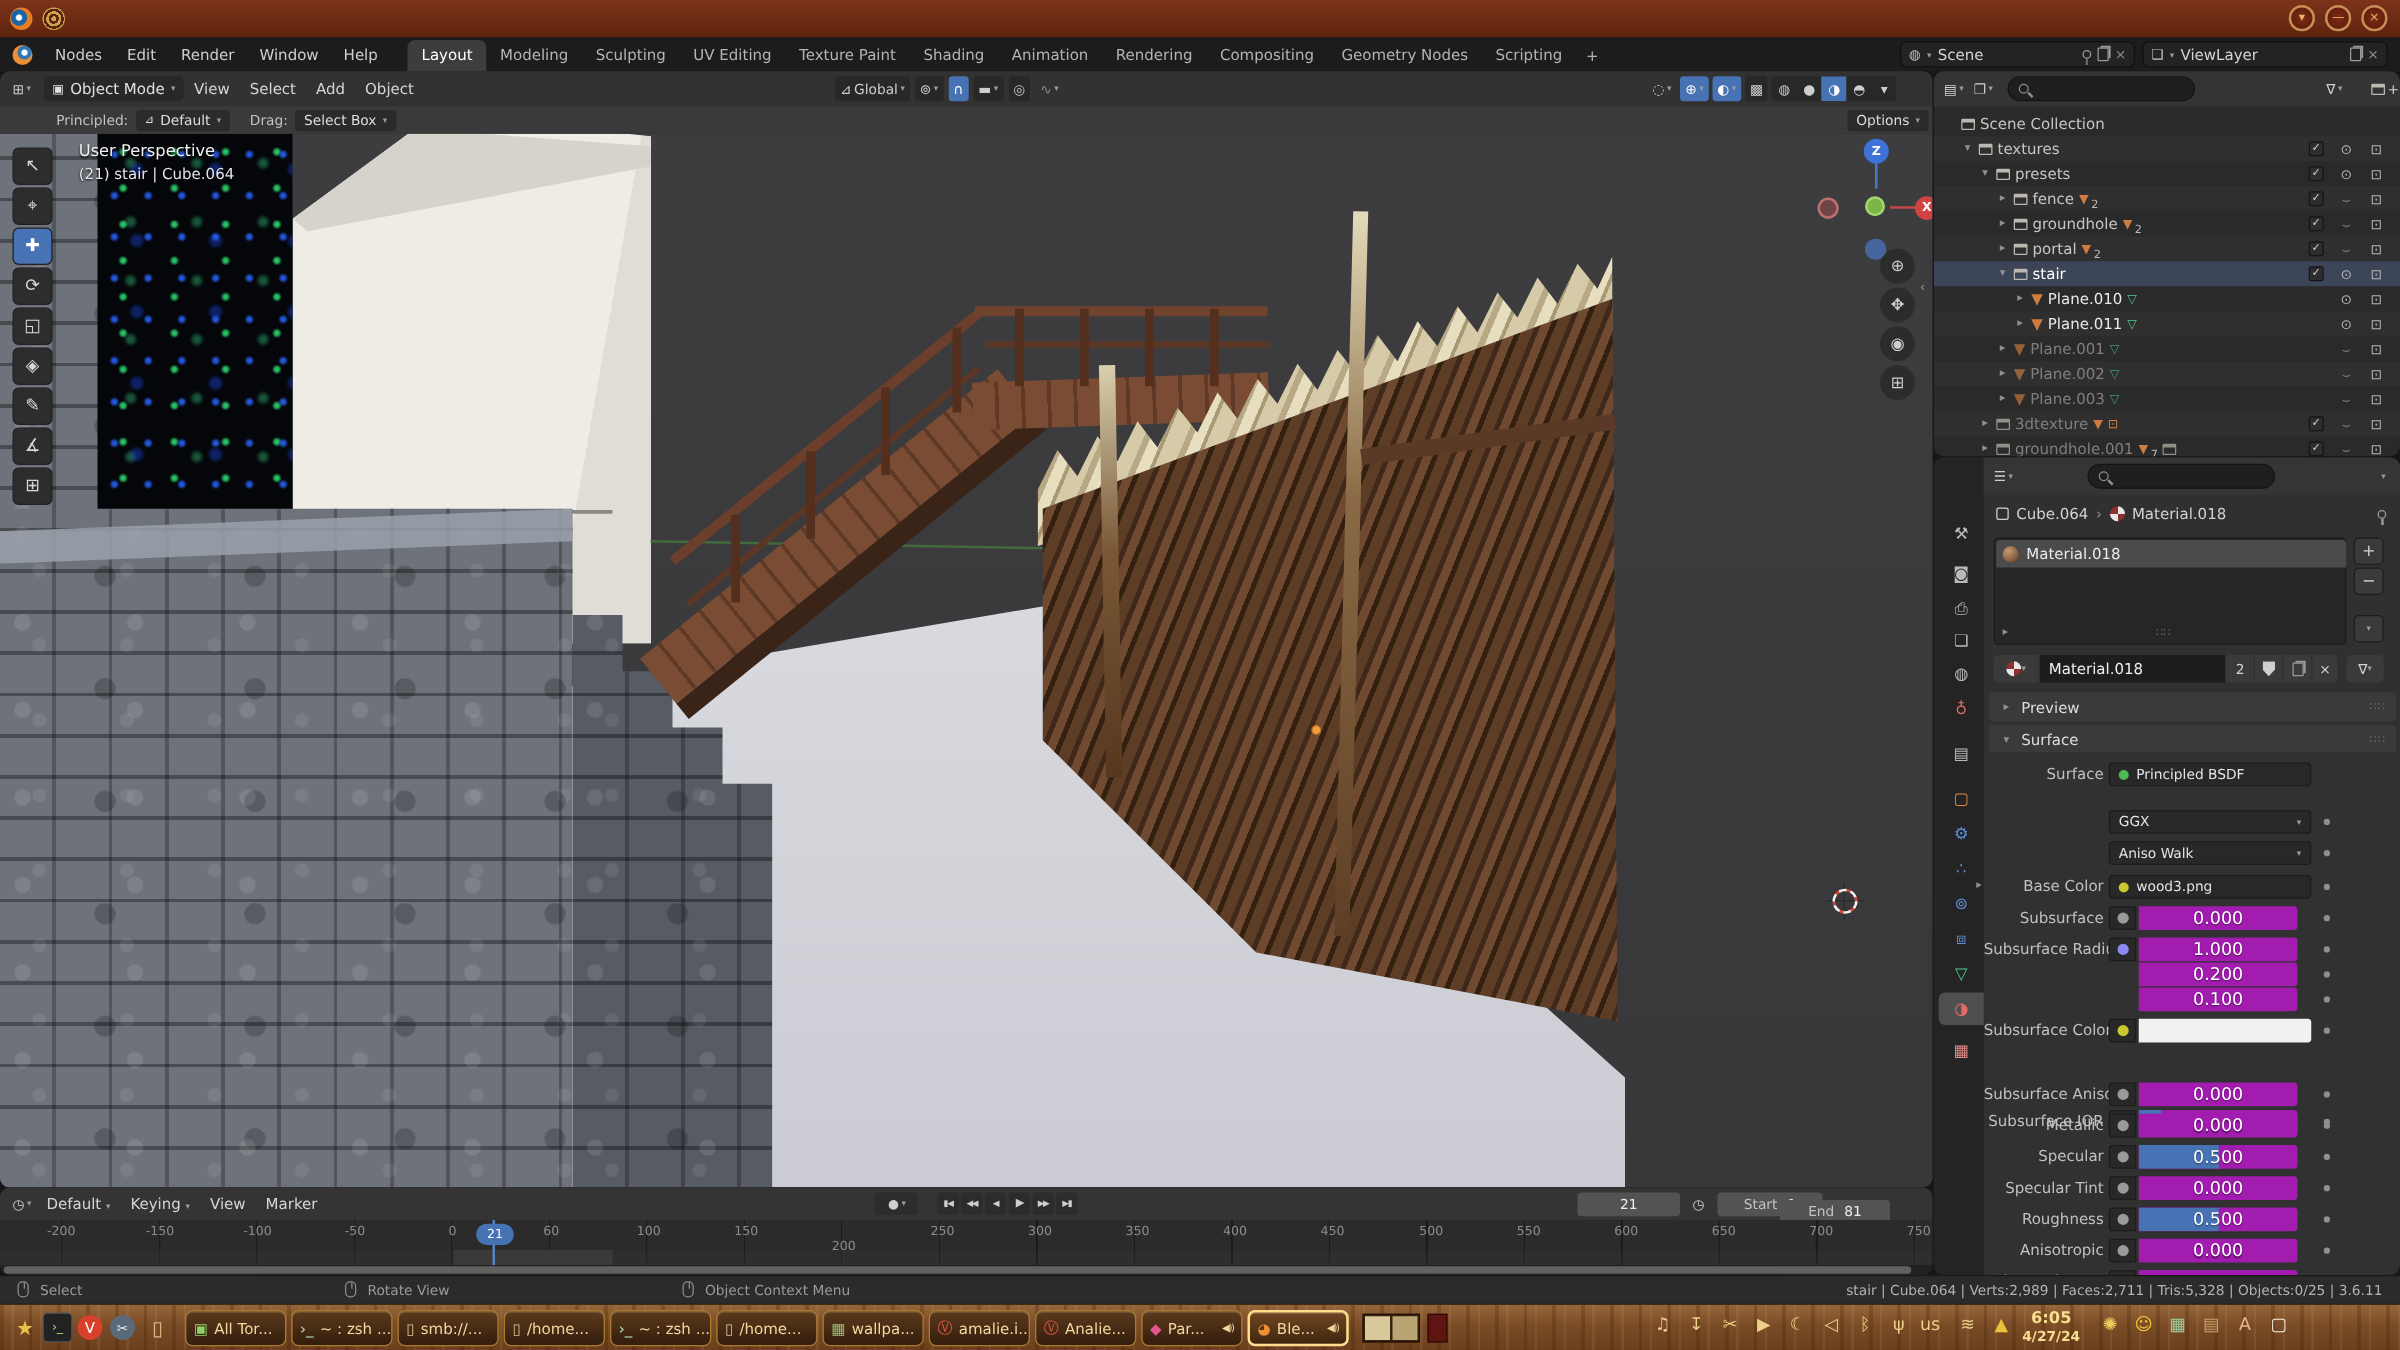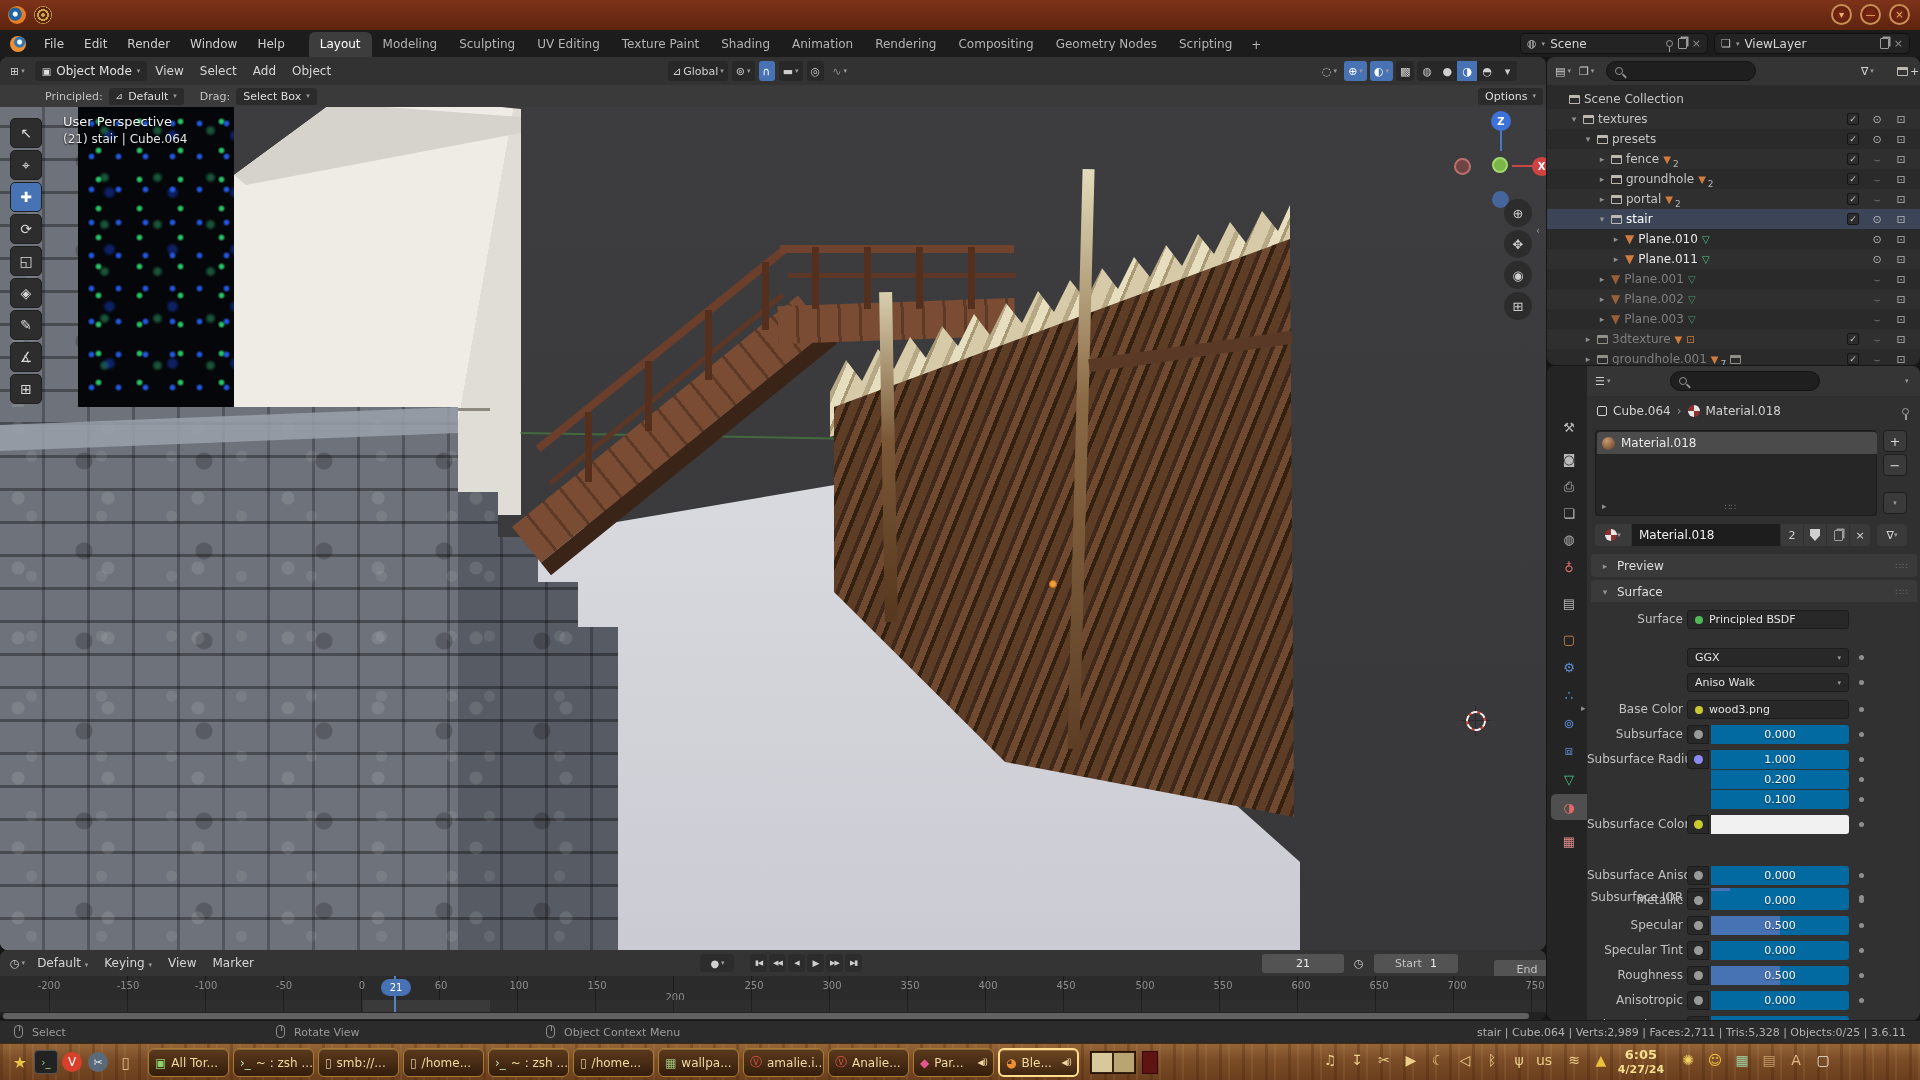--- a/index.html
+++ b/index.html
@@ -149,22 +149,22 @@
   .surfbody{position:absolute;left:4px;top:236px;width:326px;height:420px;background:#313131;border-radius:0 0 4px 4px;}
   .pr-row{position:absolute;left:0;width:334px;height:20px;}
   .pr-label{position:absolute;left:0;top:2px;width:96px;text-align:right;color:#c0c0c0;font-size:12px;white-space:nowrap;}
   .pr-widget{position:absolute;left:100px;top:0;width:162px;height:19px;background:#282828;border:1px solid #1c1c1c;
     border-radius:3px;display:flex;align-items:center;gap:6px;padding:0 7px;color:#e4e4e4;font-size:11px;}
   .pr-widget .caret{margin-left:auto;}
   .dot{width:8px;height:8px;border-radius:50%;flex:none;}
   .cdot{position:absolute;left:100px;top:0;width:22px;height:19px;background:#282828;border:1px solid #1c1c1c;
     border-radius:3px 0 0 3px;display:flex;align-items:center;justify-content:center;}
   .cdot i{width:9px;height:9px;border-radius:50%;background:#9a9a9a;}
-  .slider{position:absolute;left:124px;top:0;width:138px;height:19px;background:#0369a1;border-radius:0 3px 3px 0;
-    overflow:hidden;color:#fff;font-size:11px;}
+  .slider{position:absolute;left:124px;top:0;width:127px;height:19px;background:#a21caf;border-radius:0 3px 3px 0;
+    overflow:hidden;color:#fff;font-size:14px;}
   .slider .fill{position:absolute;left:0;top:0;bottom:0;background:#4772b3;}
   .slider .val{position:absolute;inset:0;display:flex;align-items:center;justify-content:center;text-shadow:0 1px 1px #0008;}
   .anim-dot{position:absolute;left:272px;top:7px;width:5px;height:5px;border-radius:50%;background:#8f8f8f;}
   .expander{position:absolute;left:-14px;top:3px;color:#909090;font-size:9px;}
   .swatch{position:absolute;left:124px;top:0;width:138px;height:19px;background:#f1f1f1;border-radius:0 3px 3px 0;}
 
   
   .tl-header{position:absolute;left:0;top:0;width:100%;height:26px;background:#343434;
     display:flex;align-items:center;color:#d6d6d6;font-size:12px;}
   .tl-ruler{position:absolute;left:0;top:26px;width:100%;height:24px;background:#2b2b2b;
@@ -224,21 +224,21 @@
     <span class="winbtns">
       <span class="winbtn">▾</span>
       <span class="winbtn">—</span>
       <span class="winbtn">×</span>
     </span>
   </div>
 
   <div class="menubar">
     <span class="bl-logo"></span>
 
-      <span class="menu-item">File</span>
+      <span class="menu-item">Nodes</span>
 
       <span class="menu-item">Edit</span>
 
       <span class="menu-item">Render</span>
 
       <span class="menu-item">Window</span>
 
       <span class="menu-item">Help</span>
 
     <span class="ws-tabs">
@@ -838,21 +838,21 @@
         <span class="tr-btn">▶▶</span>
         <span class="tr-btn">▶▮</span>
       </span>
 
       <span class="numfield" style="left:1262px;width:82px;">21</span>
       <span class="icobtn plain" style="position:absolute;left:1350px;">◷</span>
       <span class="numfield" style="left:1374px;width:84px;">
         <span style="color:#c3c3c3;">Start</span>
           <span>1</span>
         </span>
-      <span class="numfield" style="left:1494px;width:88px;margin-top:13px;">
+      <span class="numfield" style="left:1424px;width:88px;margin-top:13px;">
         <span style="color:#c3c3c3;">End</span>
           <span>81</span>
         </span>
     </div>
 
     <div class="tl-ruler">
 
         <span class="tick" style="left: 49px;">-200</span>
 
         <span class="tick" style="left: 128px;">-150</span>

